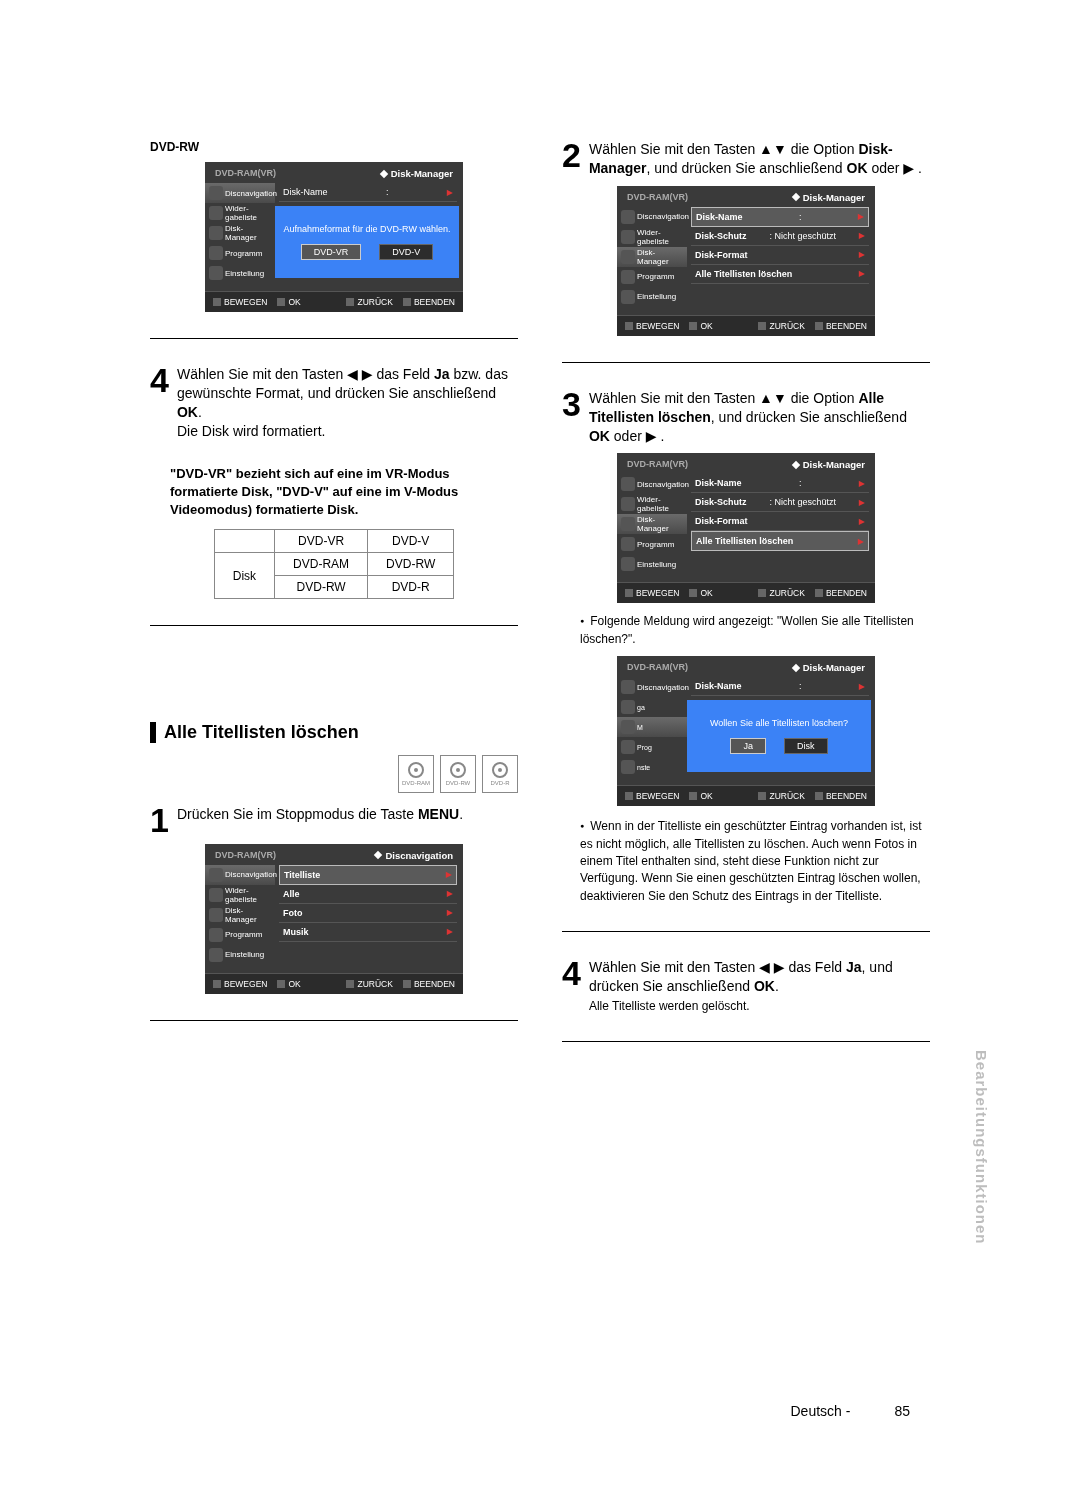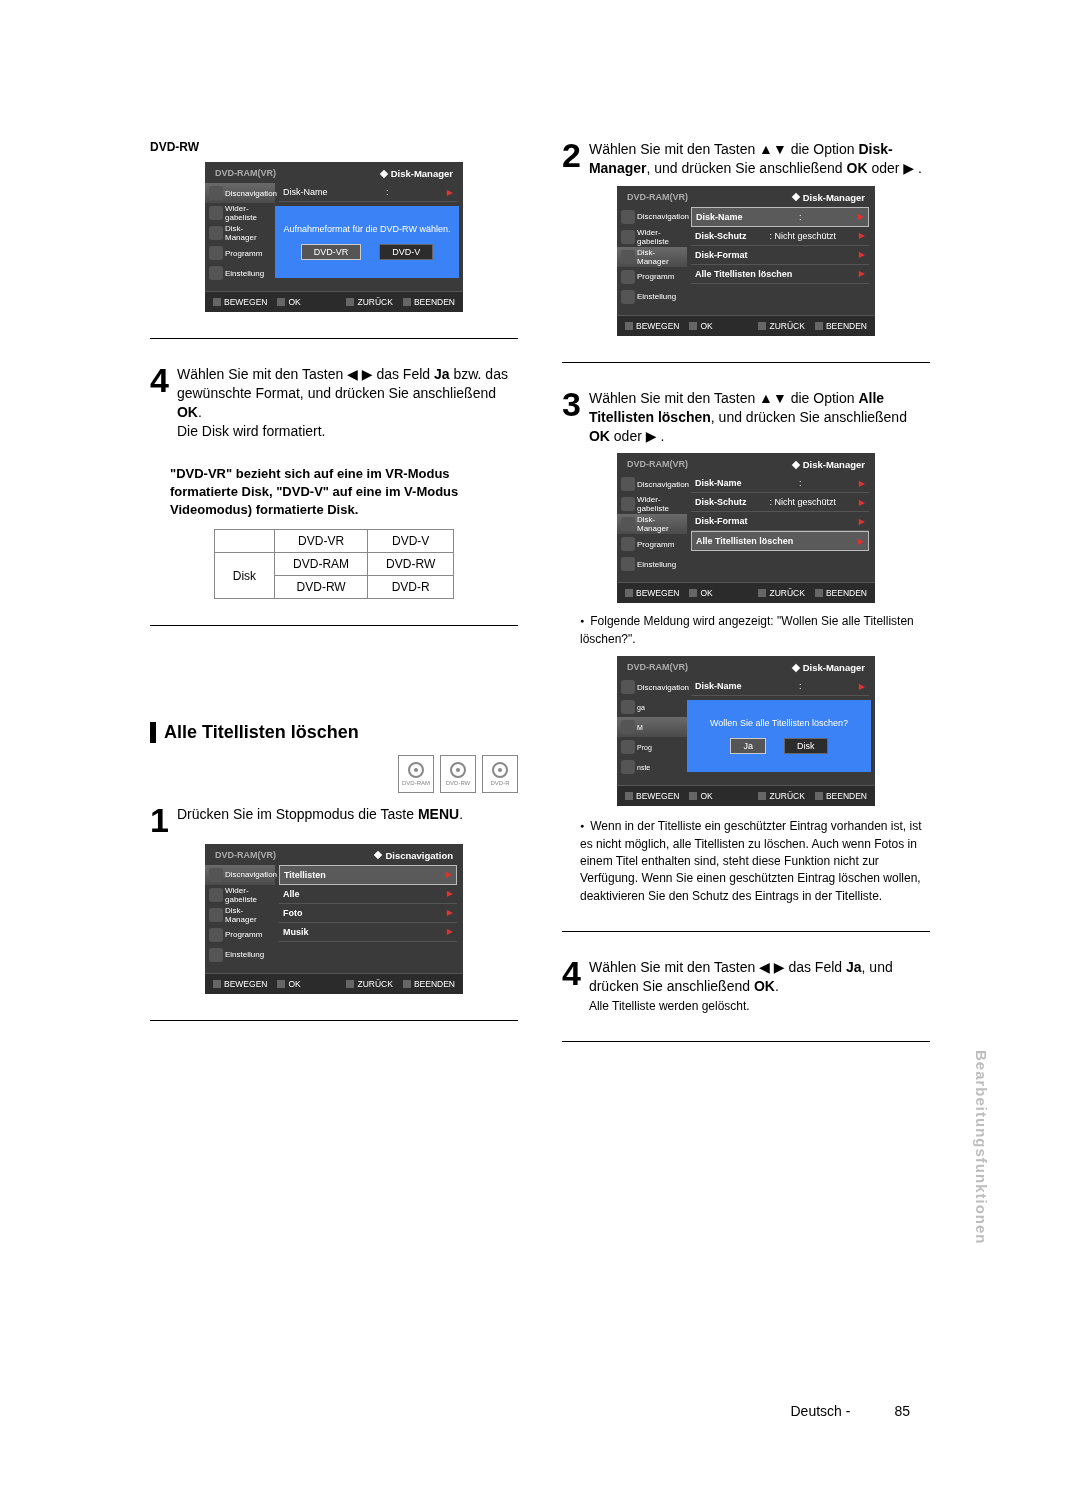--- a/index.html
+++ b/index.html
@@ -326,21 +326,21 @@
               <span class="icon"></span>
               <span>Programm</span>
             </div>
           <div class="sitem">
               <span class="icon"></span>
               <span>Einstellung</span>
             </div>
         </div>
         <div class="osd-main">
           <div class="osd-row hl">
-              <b>Titellisten</b>
+              <b>Titelliste</b>
               <span class="arr">▶</span>
             </div>
           <div class="osd-row">
               <b>Alle</b>
               <span class="arr">▶</span>
             </div>
           <div class="osd-row">
               <b>Foto</b>
               <span class="arr">▶</span>
             </div>

